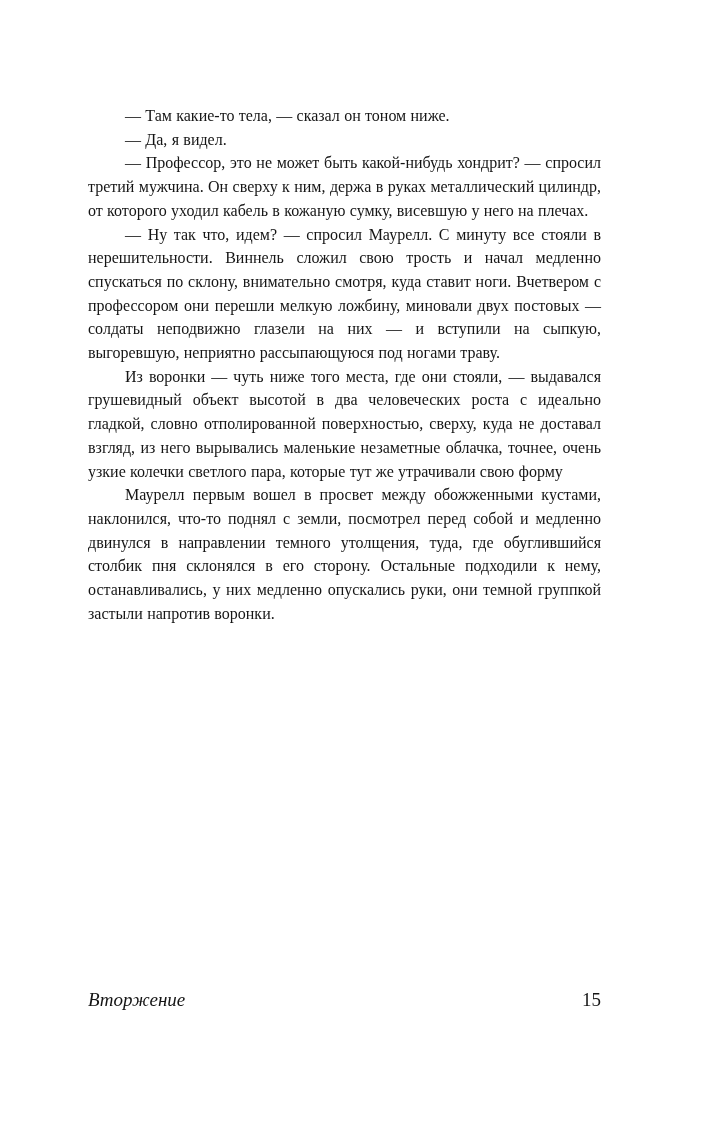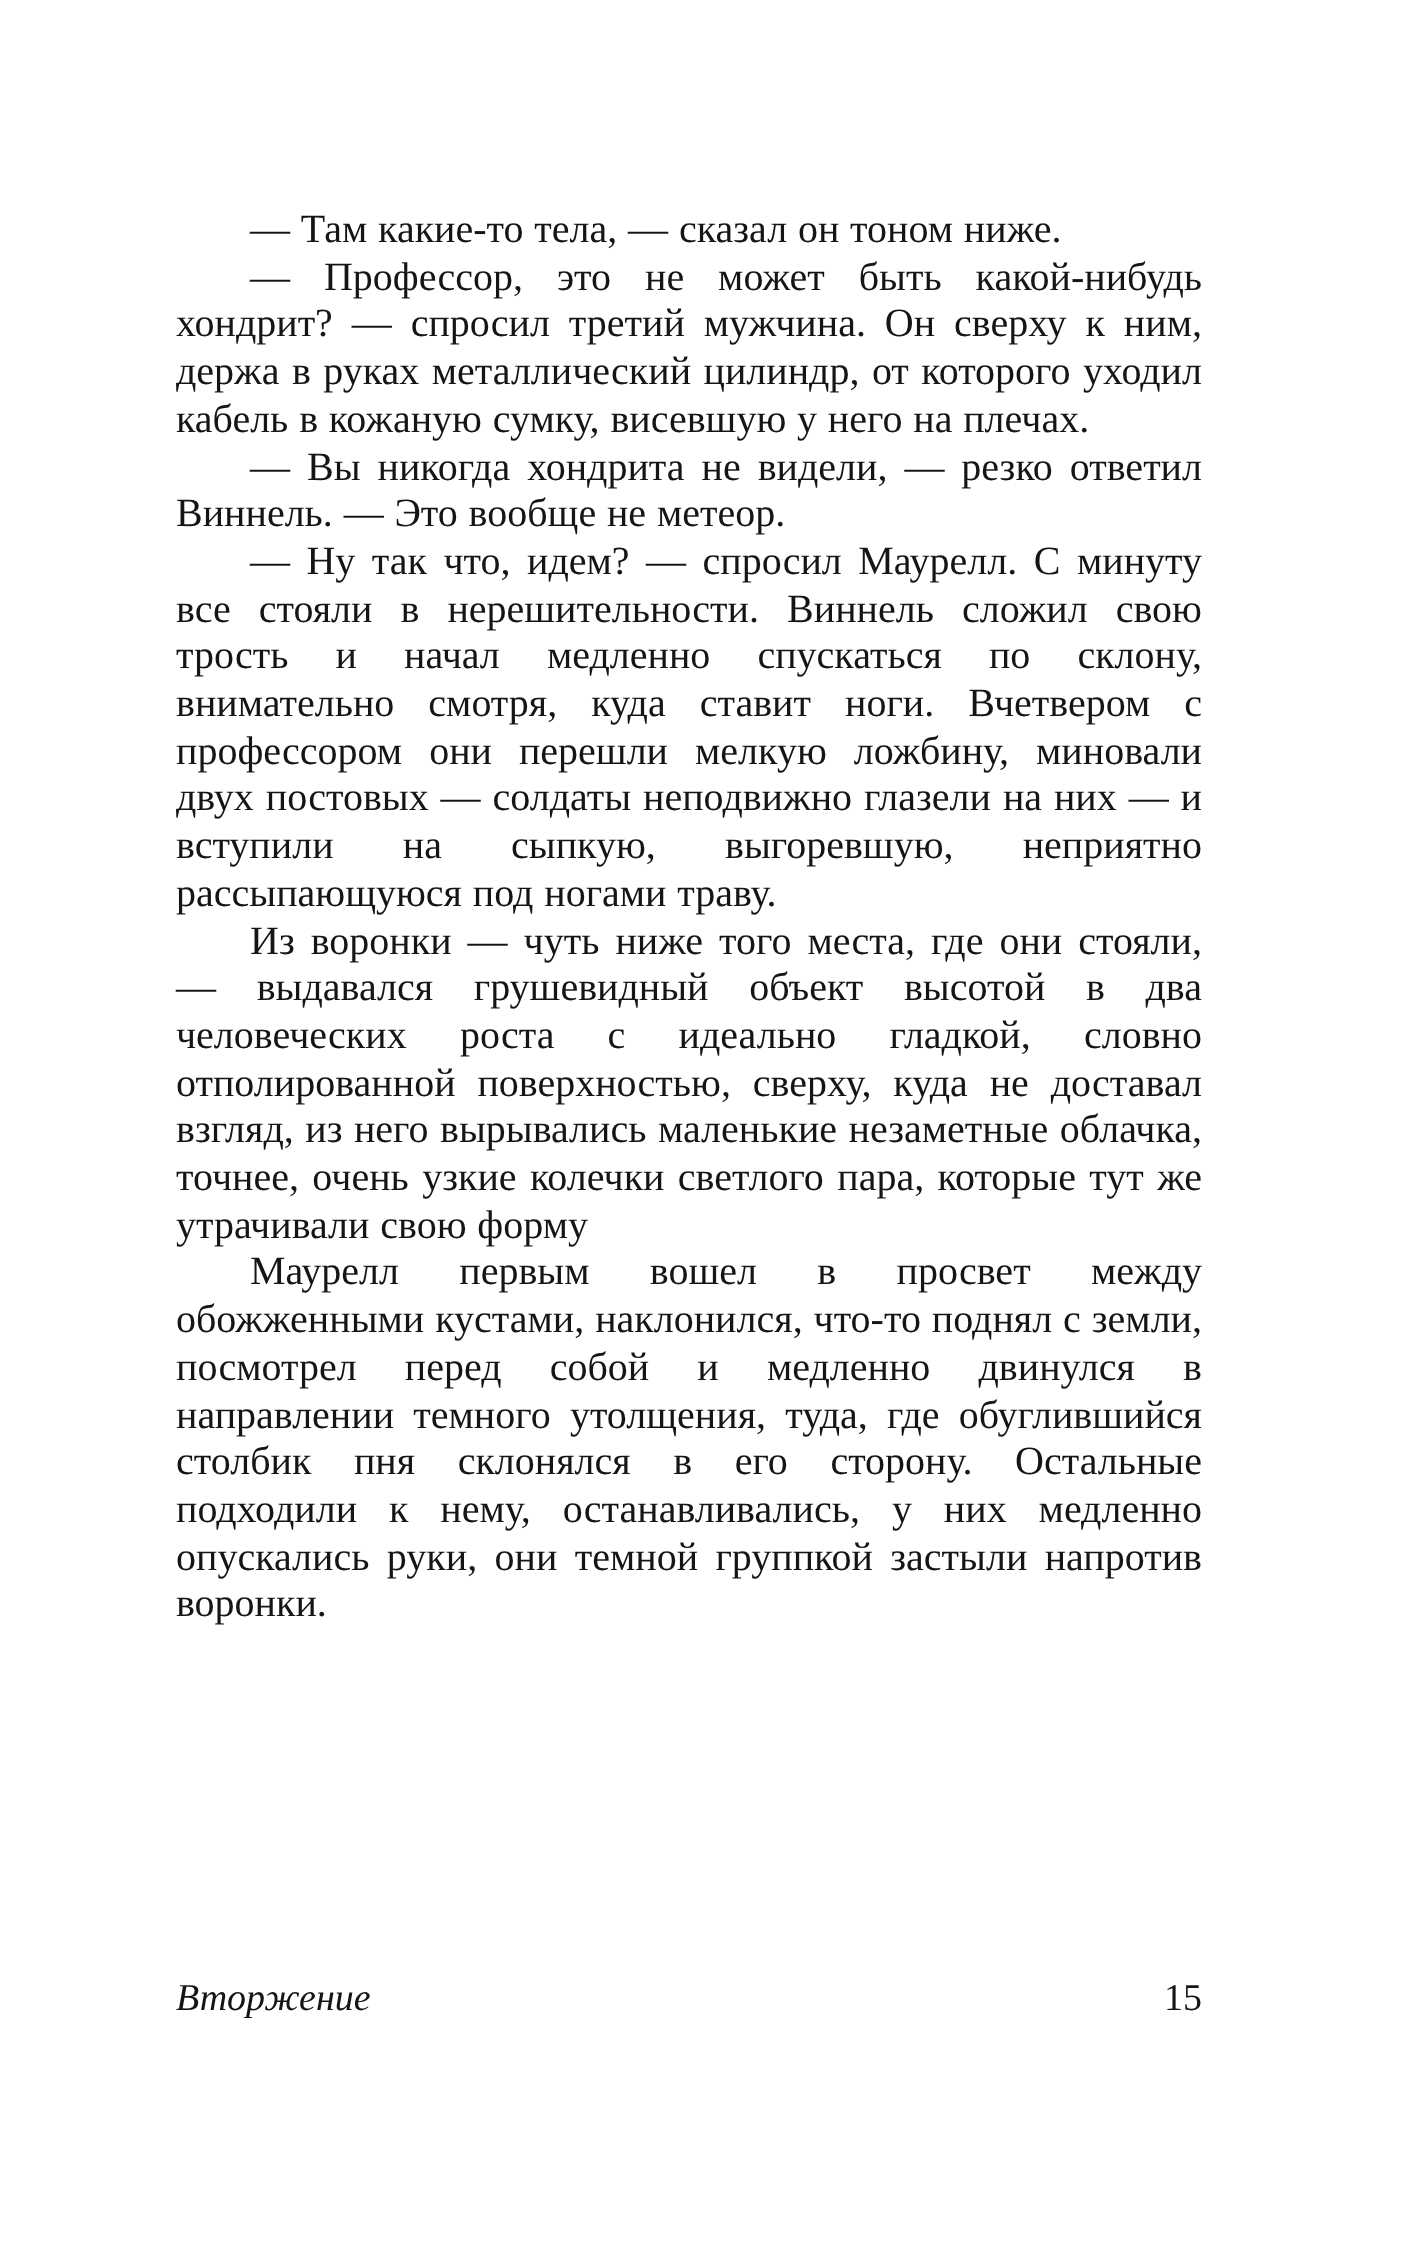--- a/index.html
+++ b/index.html
@@ -23,21 +23,21 @@
   }
   .text-block {
     position: absolute;
     top: 104px;
     left: 88px;
     width: 513px;
   }
   .text-block p {
     margin: 0;
     padding: 0;
-    font-size: 20px;
+    font-size: 16px;
     line-height: 23.7px;
     text-align: justify;
     text-indent: 37px;
     hyphens: auto;
     -webkit-hyphens: auto;
     word-spacing: 0.02em;
   }
   .footer {
     position: absolute;
     left: 88px;
@@ -55,22 +55,22 @@
   .page-number {
     font-style: normal;
   }
 </style>
 </head>
 <body>
 
 <div class="page">
   <div class="text-block" lang="ru">
     <p>— Там какие-то тела, — сказал он тоном ниже.</p>
+    <p>— Да, я видел.</p>
     <p>— Профессор, это не может быть какой-нибудь хондрит? — спросил третий мужчина. Он сверху к ним, держа в руках металлический цилиндр, от которого уходил кабель в кожаную сумку, висевшую у него на плечах.</p>
-    <p>— Вы никогда хондрита не видели, — резко ответил Виннель. — Это вообще не метеор.</p>
     <p>— Ну так что, идем? — спросил Маурелл. С минуту все стояли в нерешительности. Виннель сложил свою трость и начал медленно спускаться по склону, внимательно смотря, куда ставит ноги. Вчетвером с профессором они перешли мелкую ложбину, миновали двух постовых — солдаты неподвижно глазели на них — и вступили на сыпкую, выгоревшую, неприятно рассыпающуюся под ногами траву.</p>
     <p>Из воронки — чуть ниже того места, где они стояли, — выдавался грушевидный объект высотой в два человеческих роста с идеально гладкой, словно отполированной поверхностью, сверху, куда не доставал взгляд, из него вырывались маленькие незаметные облачка, точнее, очень узкие колечки светлого пара, которые тут же утрачивали свою форму</p>
     <p>Маурелл первым вошел в просвет между обожженными кустами, наклонился, что-то поднял с земли, посмотрел перед собой и медленно двинулся в направлении темного утолщения, туда, где обуглившийся столбик пня склонялся в его сторону. Остальные подходили к нему, останавливались, у них медленно опускались руки, они темной группкой застыли напротив воронки.</p>
   </div>
   <div class="footer">
     <span class="running-title">Вторжение</span>
     <span class="page-number">15</span>
   </div>
 </div>
 

